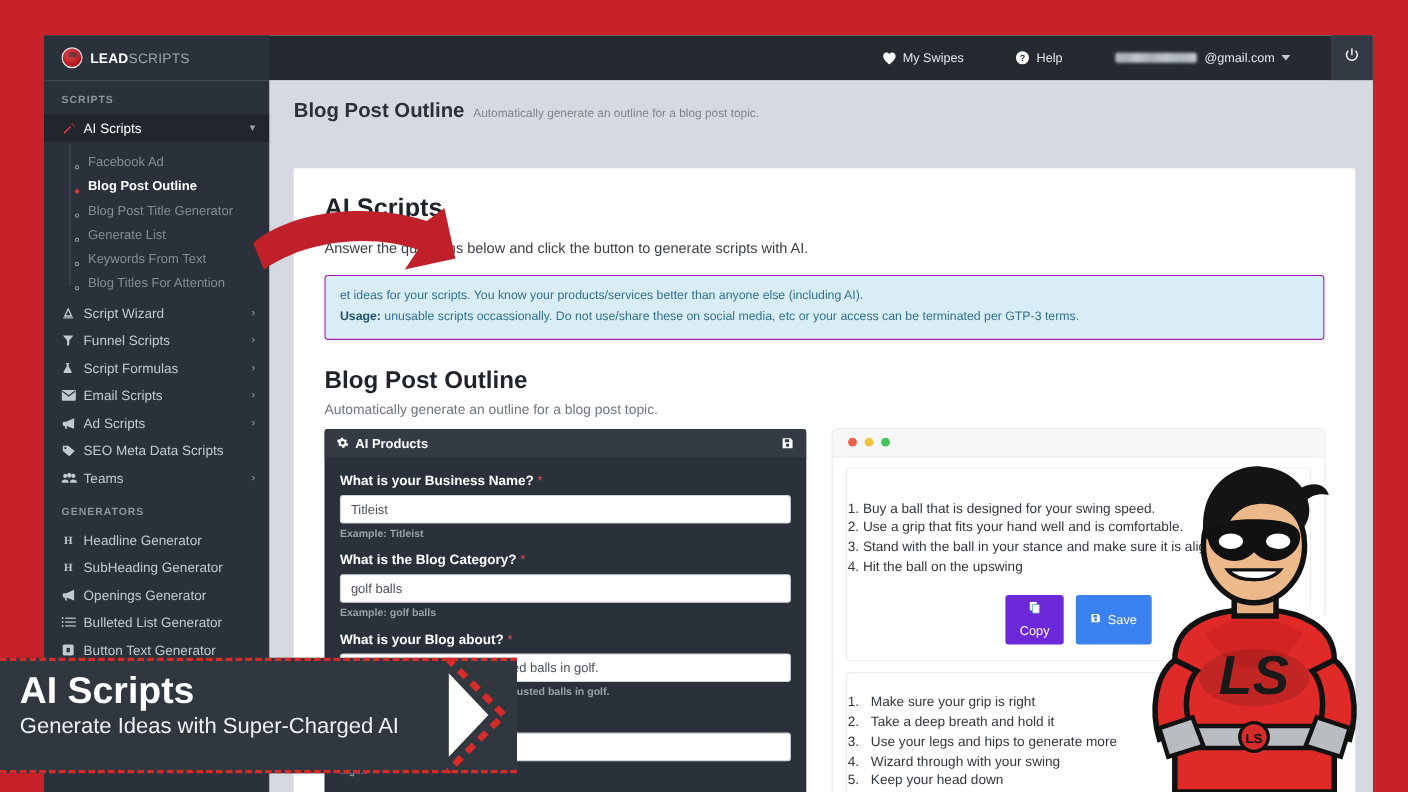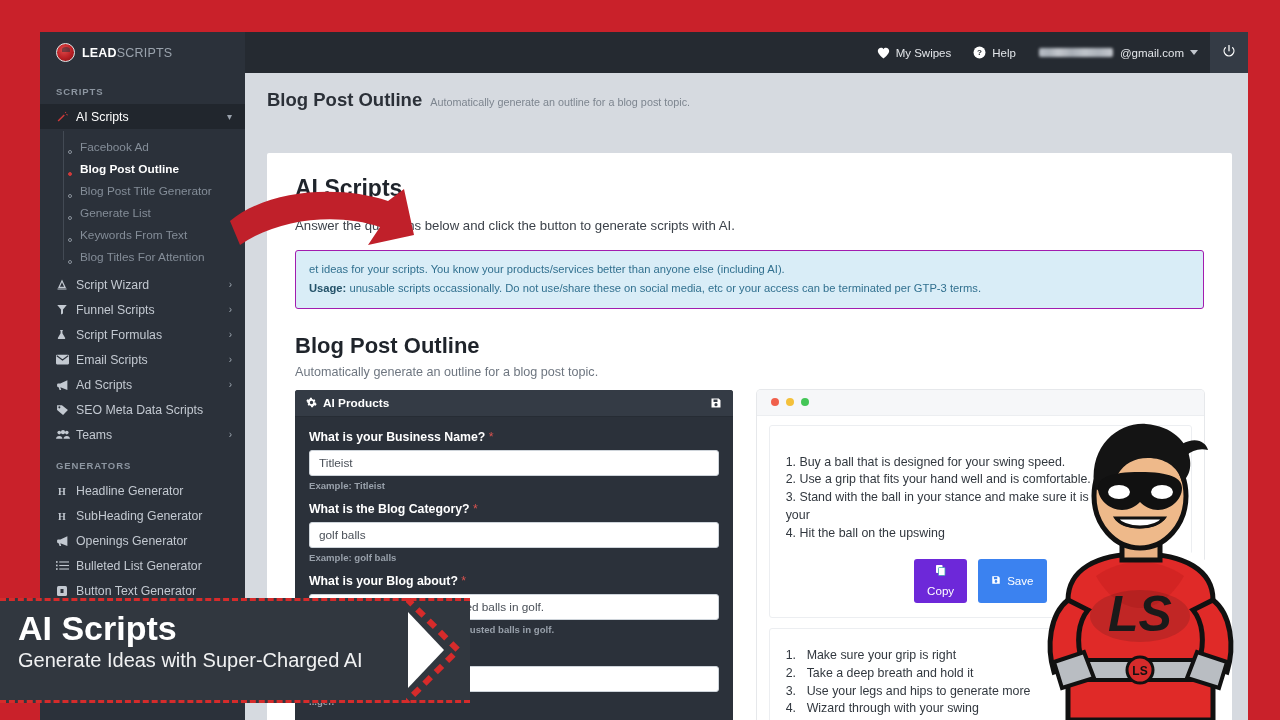--- a/index.html
+++ b/index.html
@@ -37,21 +37,21 @@
   .brand-logo::after {
     content: ""; position: absolute; left: 5px; top: 3px;
     width: 8px; height: 5px; background: #2b313a; border-radius: 50% 50% 0 0;
     opacity: .55;
   }
   .brand-text { font-size: 12.5px; letter-spacing: .2px; white-space: nowrap; }
   .brand-text .b1 { color: #ffffff; font-weight: bold; }
   .brand-text .b2 { color: #9aa3ad; font-weight: normal; }
 
   .topbar-right {
-    margin-left: auto; display: flex; align-items: center; height: 41px;
+    margin-left: auto; display: flex; align-items: center; height: 41px; gap: 25px;
   }
   .tb-item {
     display: flex; align-items: center; gap: 6px;
     color: #e3e6ea; font-size: 11.5px; padding: 0 11px; height: 41px;
     white-space: nowrap;
   }
   .tb-item svg { display: block; }
   .tb-email {
     display: flex; align-items: center; gap: 6px; padding: 0 12px;
     color: #e3e6ea; font-size: 11.5px;
@@ -172,21 +172,21 @@
   .browser-bar {
     height: 26px; background: #f6f7f9; display: flex; align-items: center;
     padding-left: 14px; gap: 7px; border-bottom: 1px solid #eceef1;
   }
   .dot-r, .dot-y, .dot-g { width: 8px; height: 8px; border-radius: 50%; }
   .dot-r { background: #f0604c; } .dot-y { background: #f2c council; }
   .dot-y { background: #f3c council; }
   .dot-y { background: #f4c13b; } .dot-g { background: #44c657; }
   .browser-body { padding: 9px 12px 16px; }
   .out-card {
-    border: 1px solid #eceef1; border-radius: 3px; padding: 10px 16px 14px;
+    border: 1px solid #eceef1; border-radius: 3px; padding: 10px 1px 14px;
     position: relative; margin-bottom: 10px;
   }
   .kebab {
     position: absolute; right: 14px; top: 10px; color: #2b3038;
     font-weight: bold; font-size: 13px; line-height: 1; letter-spacing: 0;
   }
   .out-list { margin-top: 18px; font-size: 12.4px; color: #32383f; line-height: 1.44; }
   .out-list .li { white-space: normal; }
   .out-list.indented .li { display: flex; gap: 8px; }
   .out-list.indented .num { width: 13px; flex: none; }

